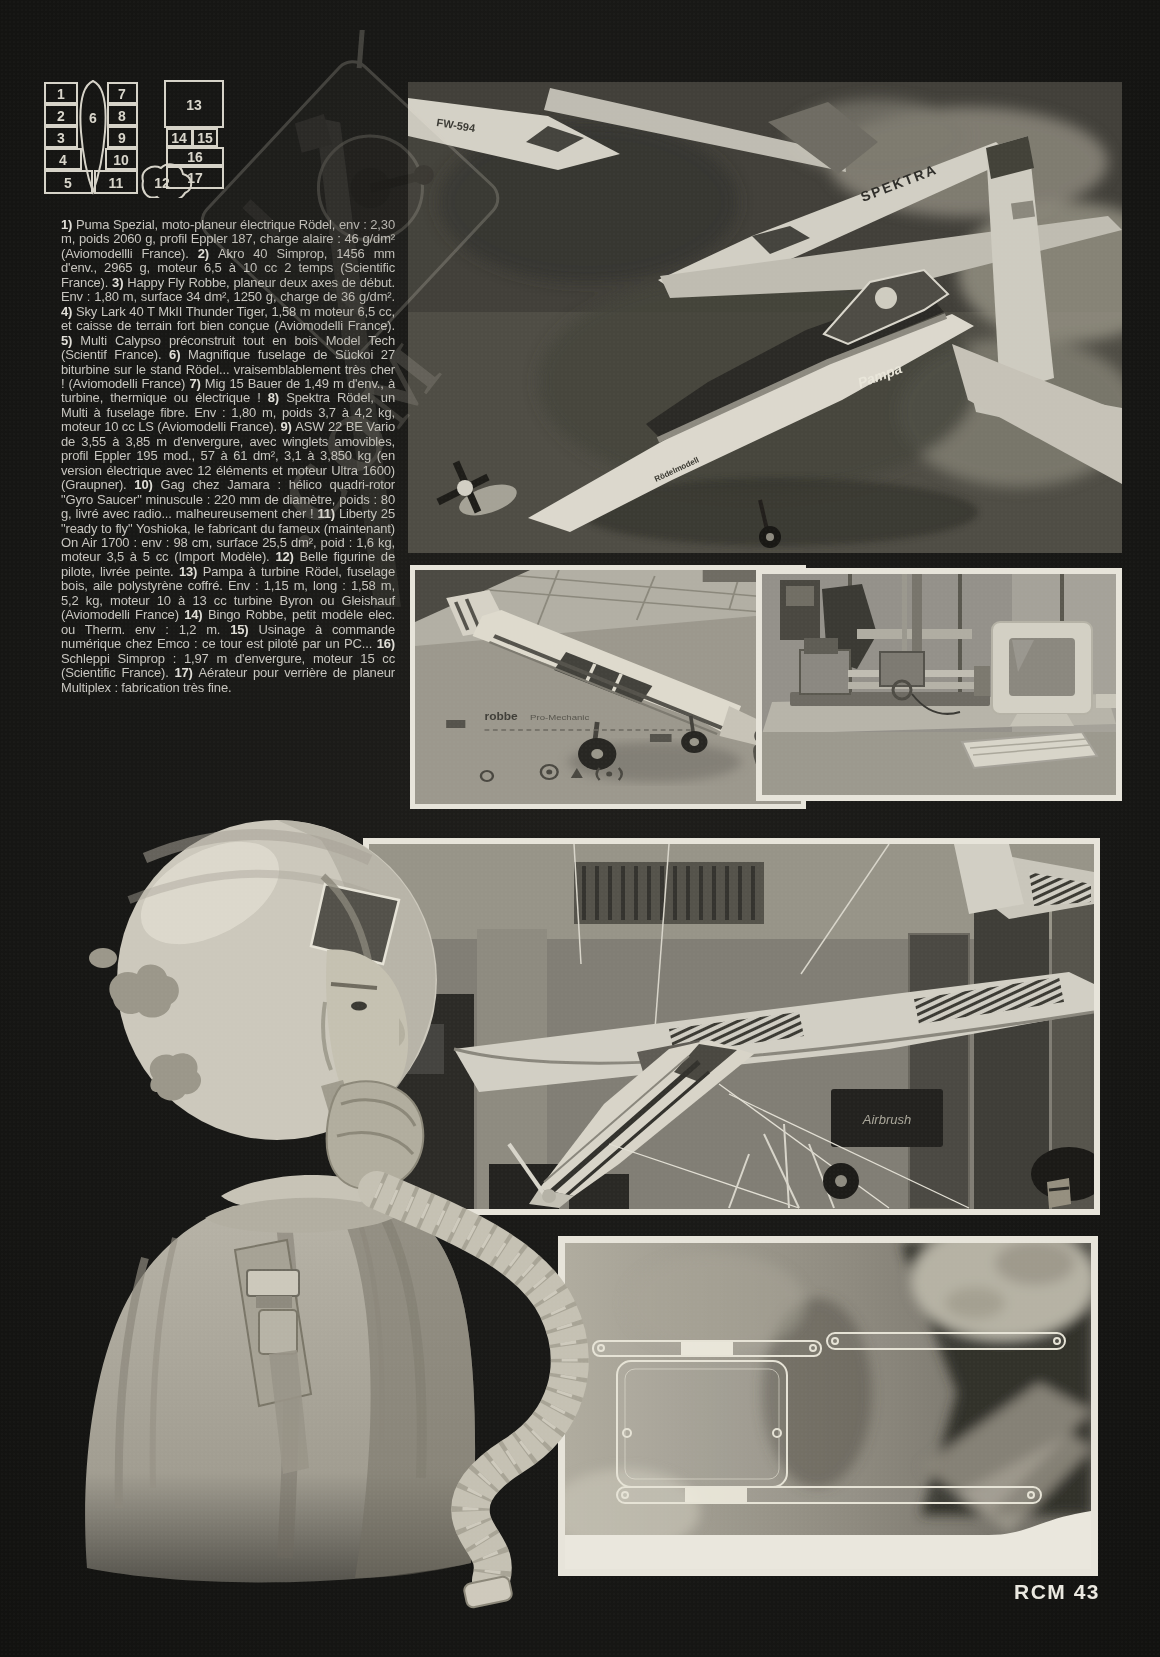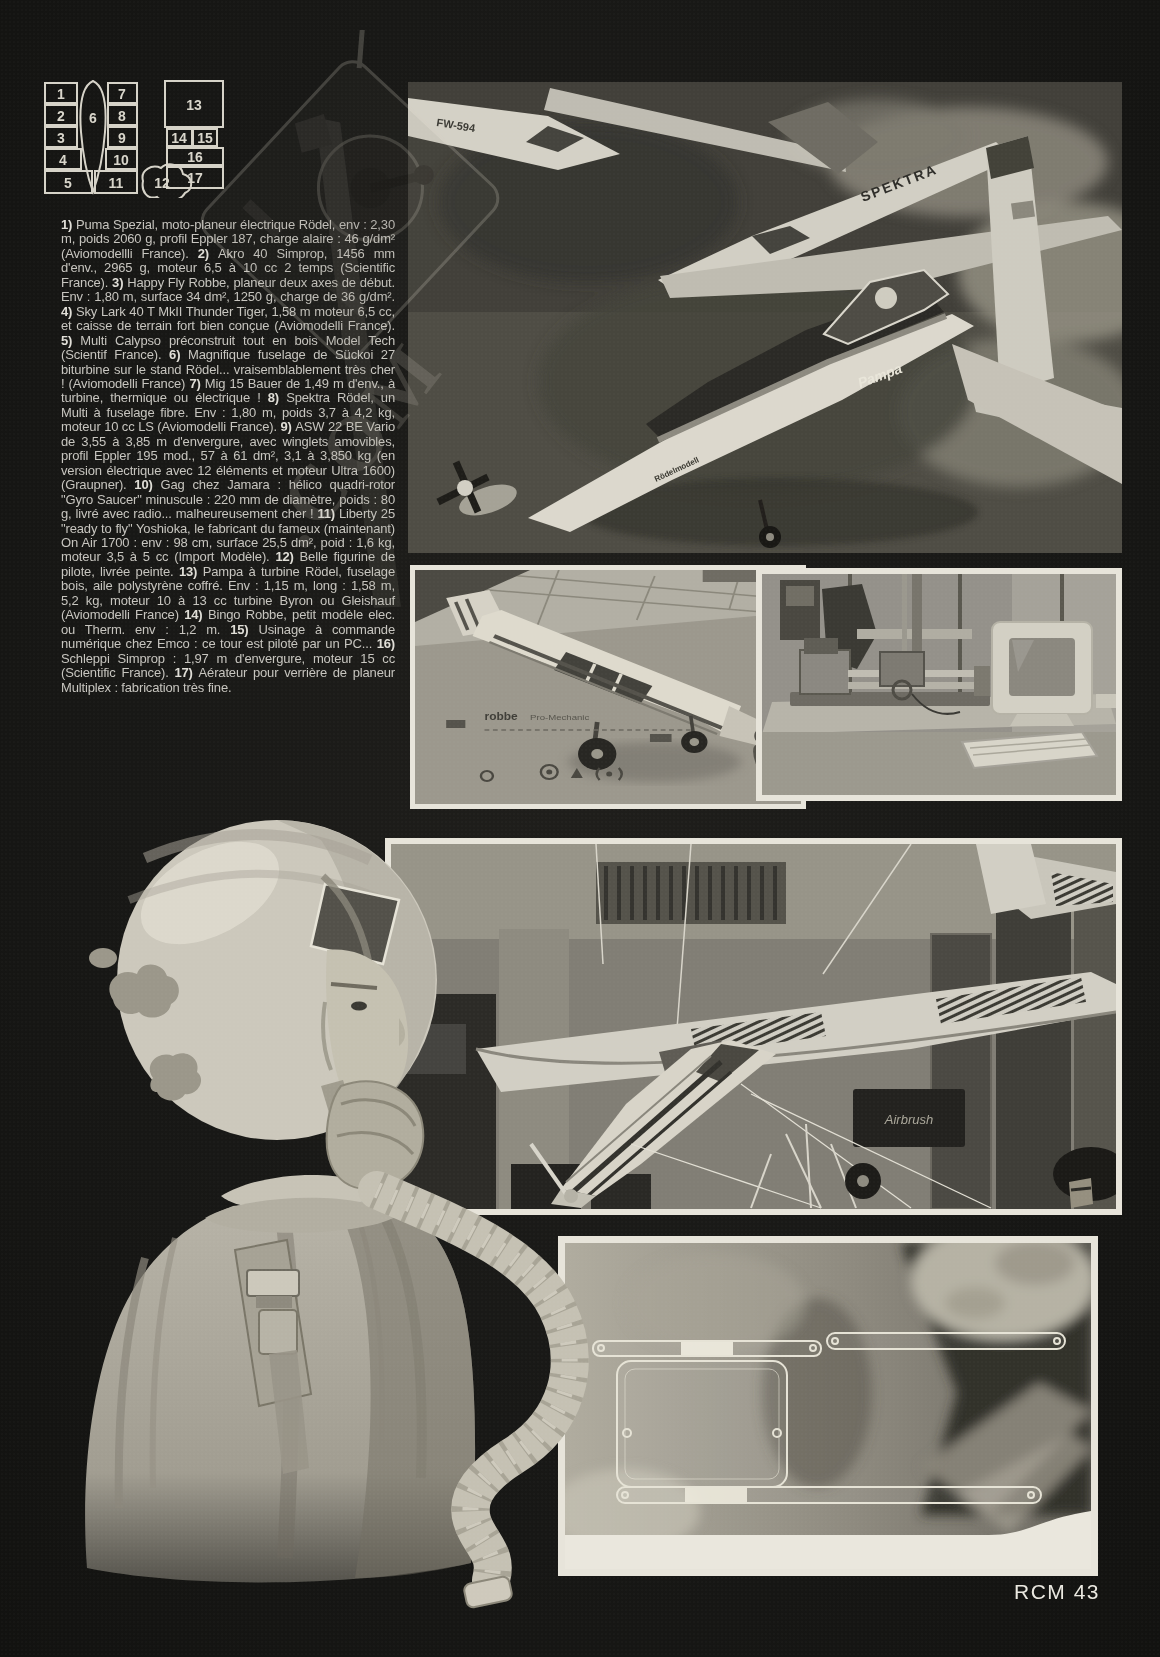--- a/index.html
+++ b/index.html
@@ -11,28 +11,28 @@
         background-size:4px 4px;opacity:.4;}
   .key{position:absolute;left:44px;top:80px;width:182px;height:118px;z-index:2;}
   .article{position:absolute;left:45px;top:202px;width:334px;margin:16px;z-index:2;
         color:#c7c5bf;font-size:13px;line-height:14.45px;text-align:justify;letter-spacing:-0.15px;}
   .article b{color:#e0ded7;}
   .photo{position:absolute;background:#55534c;}
   .photo svg{display:block;width:100%;height:100%;}
   .top{left:408px;top:82px;width:714px;height:471px;z-index:1;}
   .robbe{left:410px;top:565px;width:396px;height:244px;border:5px solid #e7e4da;box-sizing:border-box;}
   .cnc{left:756px;top:568px;width:366px;height:233px;border:6px solid #e7e4da;box-sizing:border-box;}
-  .hang{left:385px;top:838px;width:737px;height:377px;border:6px solid #e7e4da;box-sizing:border-box;text-align:center;}
+  .hang{left:363px;top:838px;width:737px;height:377px;border:6px solid #e7e4da;box-sizing:border-box;text-align:center;}
   .vent{left:558px;top:1236px;width:540px;height:340px;border:7px solid #e7e4da;box-sizing:border-box;z-index:2;}
   .pilot{position:absolute;left:25px;top:788px;width:615px;height:862px;z-index:3;}
   .pilot svg{display:block;width:100%;height:100%;}
   .watermark{position:absolute;left:140px;top:30px;width:470px;height:650px;z-index:6;opacity:.42;pointer-events:none;}
   .watermark svg{display:block;width:100%;height:100%;}
   .footer{position:absolute;right:60px;top:1580px;z-index:7;color:#eae8e0;
-        font-size:21px;font-weight:normal;letter-spacing:1.5px;}
+        font-size:21px;font-weight:bold;letter-spacing:1.5px;}
 </style>
 </head>
 <body>
 
 <div id="page">
 
   <svg class="key" viewBox="0 0 182 118">
     <g fill="none" stroke="#d6d3c8" stroke-width="2">
       <rect x="1" y="3" width="32" height="20"></rect>
         <rect x="1" y="25" width="32" height="20"></rect>

